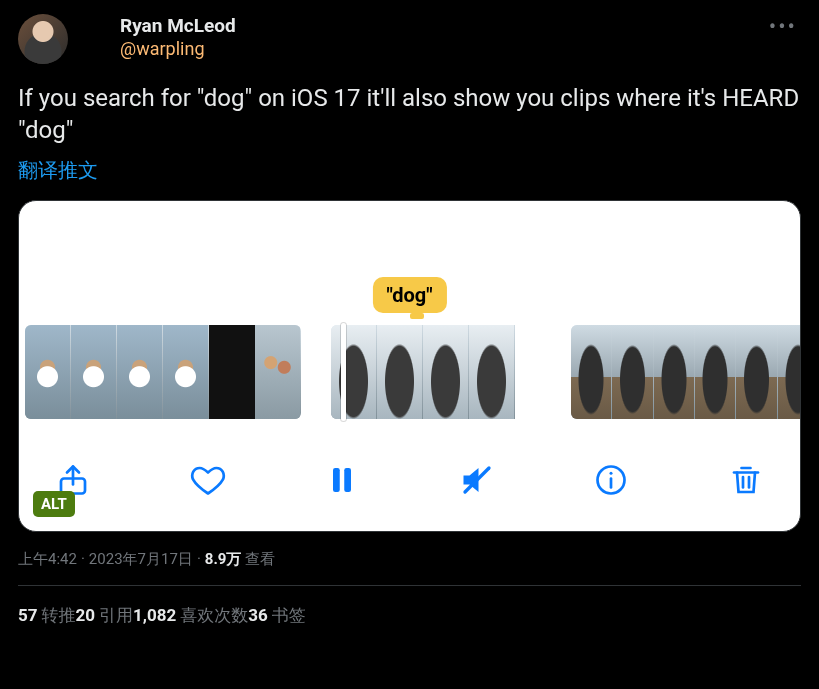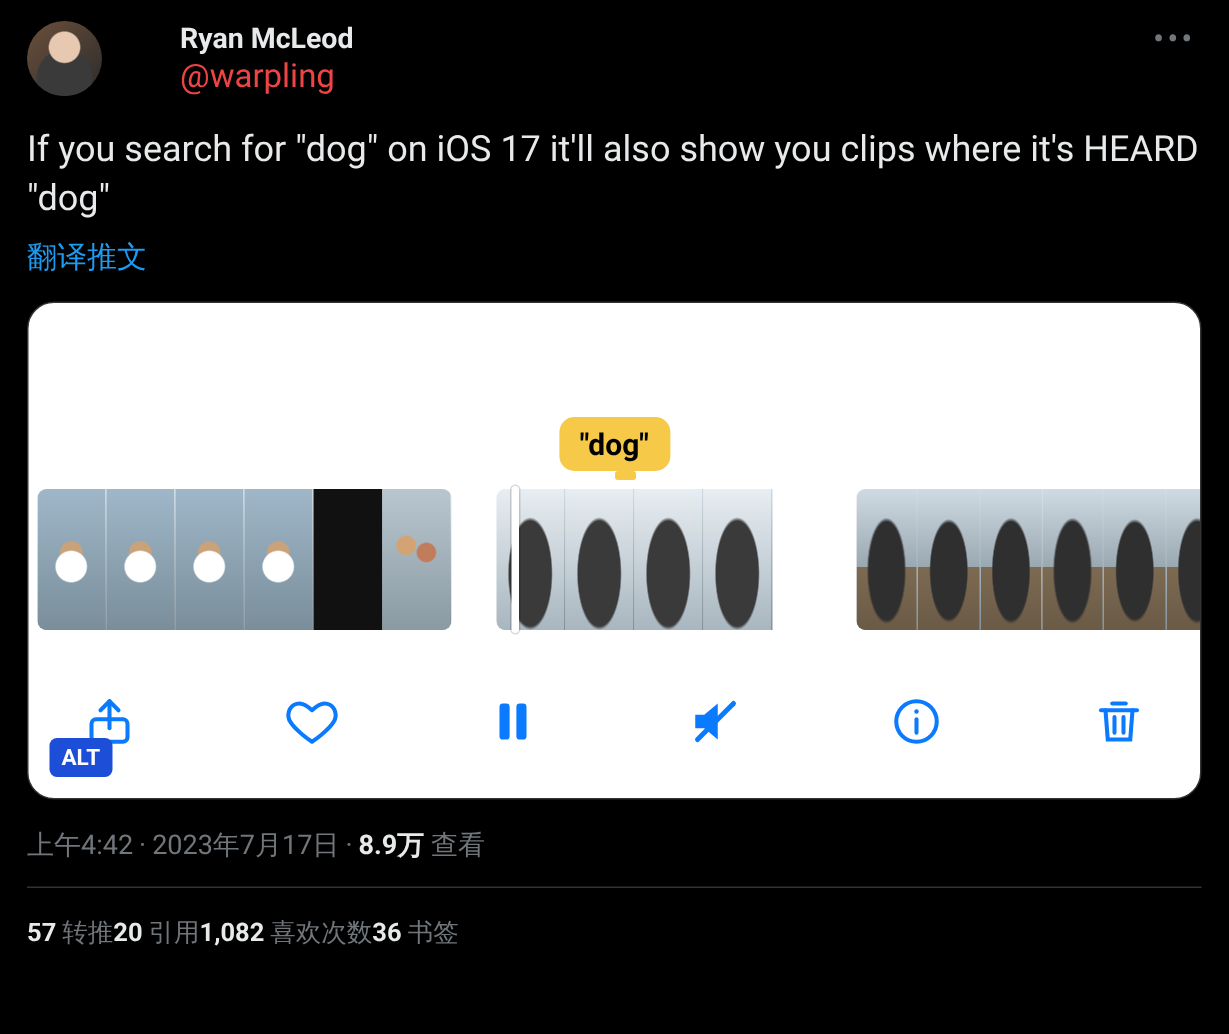--- a/index.html
+++ b/index.html
@@ -38,22 +38,22 @@
       radial-gradient(circle at 50% 75%, #3a3a3a 0 18px, transparent 19px);
   }
   .identity { flex: 1; min-width:0; }
   .display-name {
     font-weight: 700;
     font-size: 19px;
     color: #e7e9ea;
     line-height: 1.25;
   }
   .handle {
-    color: #ef4444;
-    font-size: 22px;
+    color: #fdba74;
+    font-size: 18px;
     line-height: 1.25;
   }
   .more {
     color: #71767b;
     font-size: 22px;
     letter-spacing: 2px;
     line-height: 1;
     padding: 2px 4px;
   }
   .body-text {
@@ -176,30 +176,30 @@
     color: #0a7aff;
     display:flex;
     align-items:center;
     justify-content:center;
   }
   .tool-icon svg { width: 36px; height: 36px; }
   .alt-badge {
     position: absolute;
     left: 14px;
     bottom: 14px;
-    background: #1d4ed8;
+    background: #4d7c0f;
     color: #fff;
     font-weight: 700;
     font-size: 15px;
     padding: 4px 8px;
     border-radius: 5px;
   }
   .meta {
     color: #71767b;
-    font-size: 18px;
+    font-size: 15px;
     margin-top: 18px;
   }
   .meta .dot { padding: 0 4px; }
   .meta .views-count { color:#e7e9ea; font-weight:700; }
   .divider {
     height: 1px;
     background: #2f3336;
     margin-top: 16px;
   }
   .stats {

